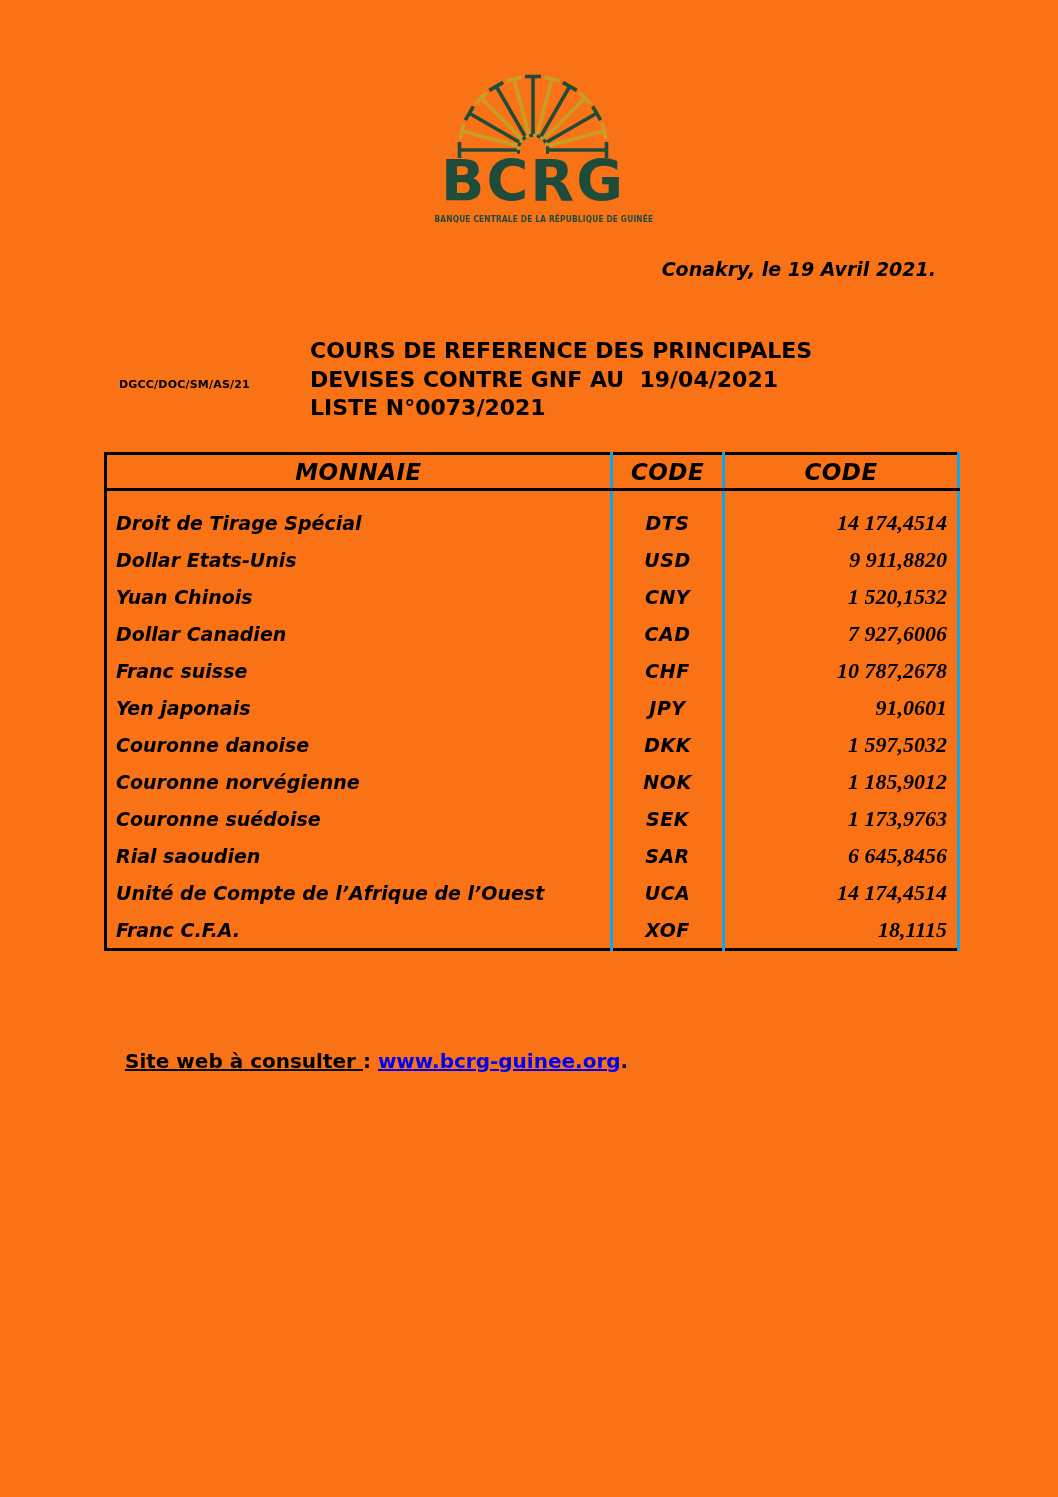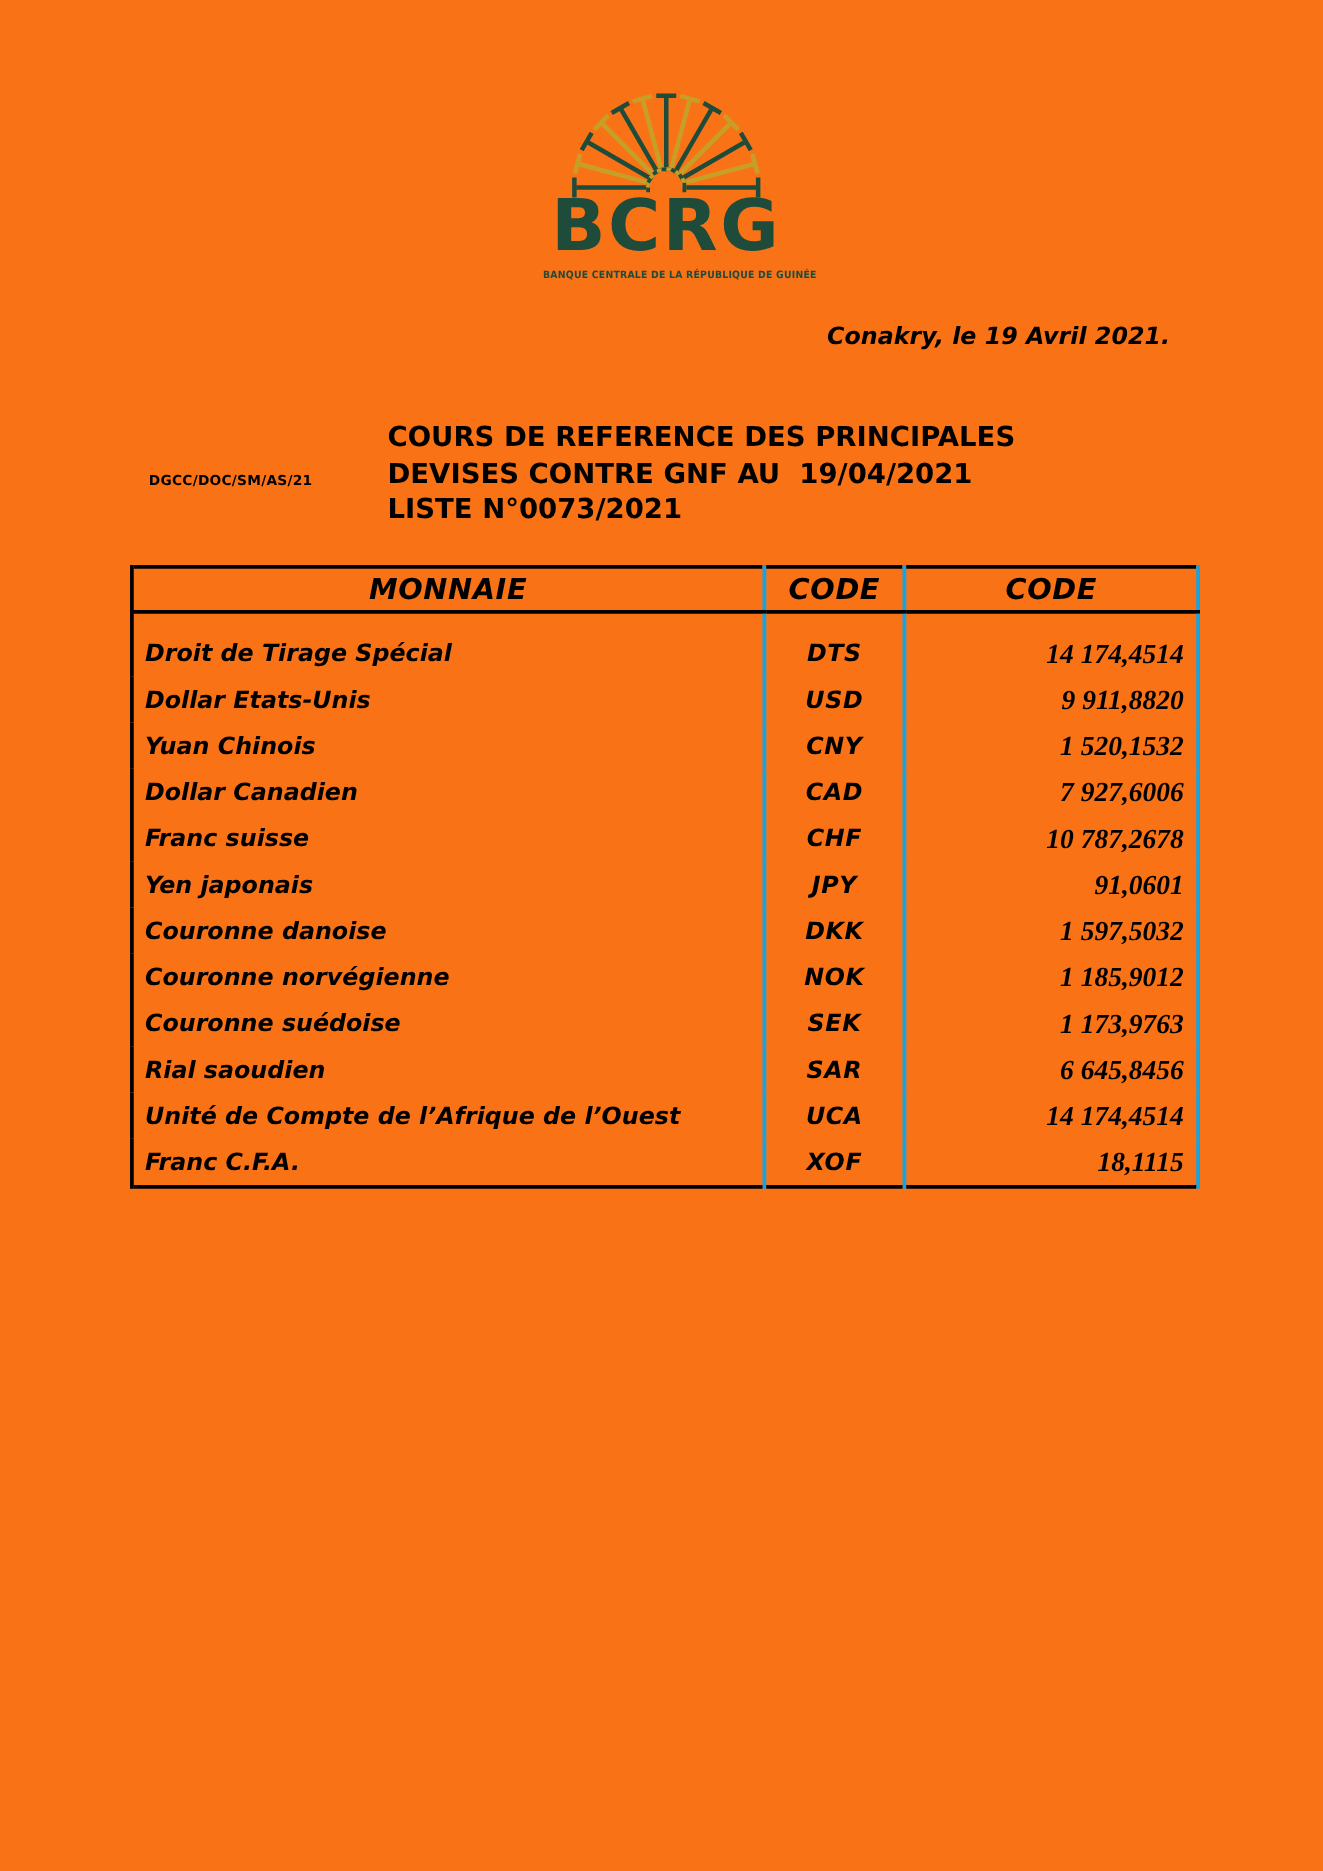--- a/index.html
+++ b/index.html
@@ -253,14 +253,17 @@
         </tr>
         <tr>
           <td class="cell-monnaie">Franc C.F.A.</td>
           <td class="cell-code">XOF</td>
           <td class="cell-cours">18,1115</td>
         </tr>
       </tbody>
     </table>
   </div>
 
+  <div class="footer-line">
+    <span class="footer-label">Site web à consulter </span><span>: </span><a href="#" class="website-link">www.bcrg-guinee.org</a><span>.</span>
+  </div>
 
 </div>
 
 </body></html>

